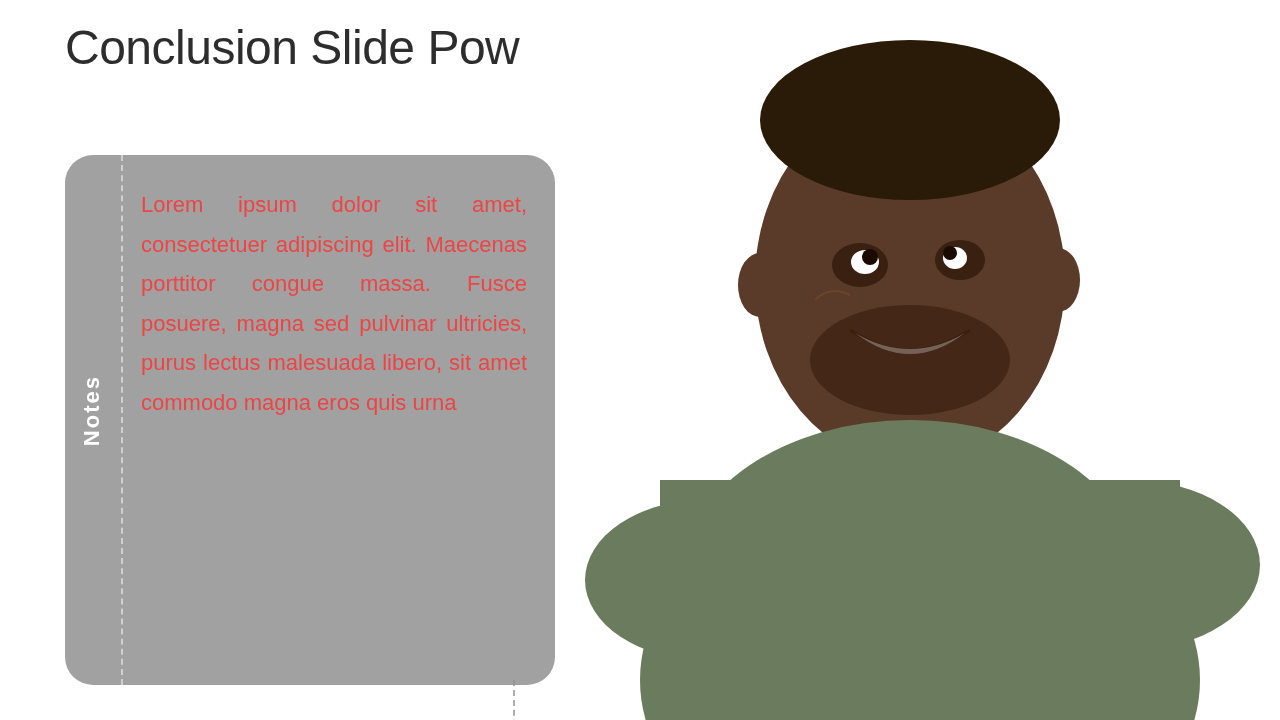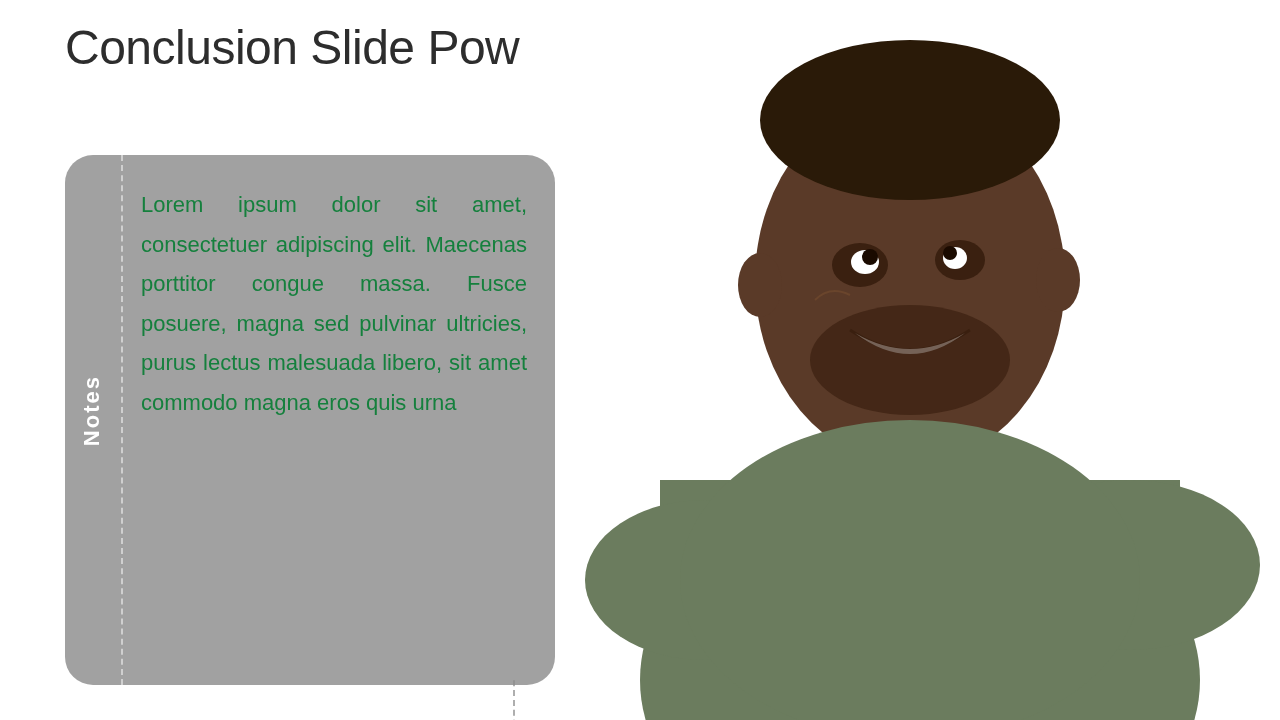--- a/index.html
+++ b/index.html
@@ -62,21 +62,21 @@
       width: 2px;
       height: 100%;
       border-left: 2px dashed rgba(255, 255, 255, 0.5);
       margin: 0 8px;
       flex-shrink: 0;
     }
 
     .notes-content {
       flex: 1;
       padding: 30px 28px 30px 10px;
-      color: #15803d;
+      color: #ef4444;
       font-size: 22px;
       line-height: 1.8;
       text-align: justify;
     }
 
     
     .card-tail {
       position: absolute;
       bottom: -55px;
       right: 40px;

